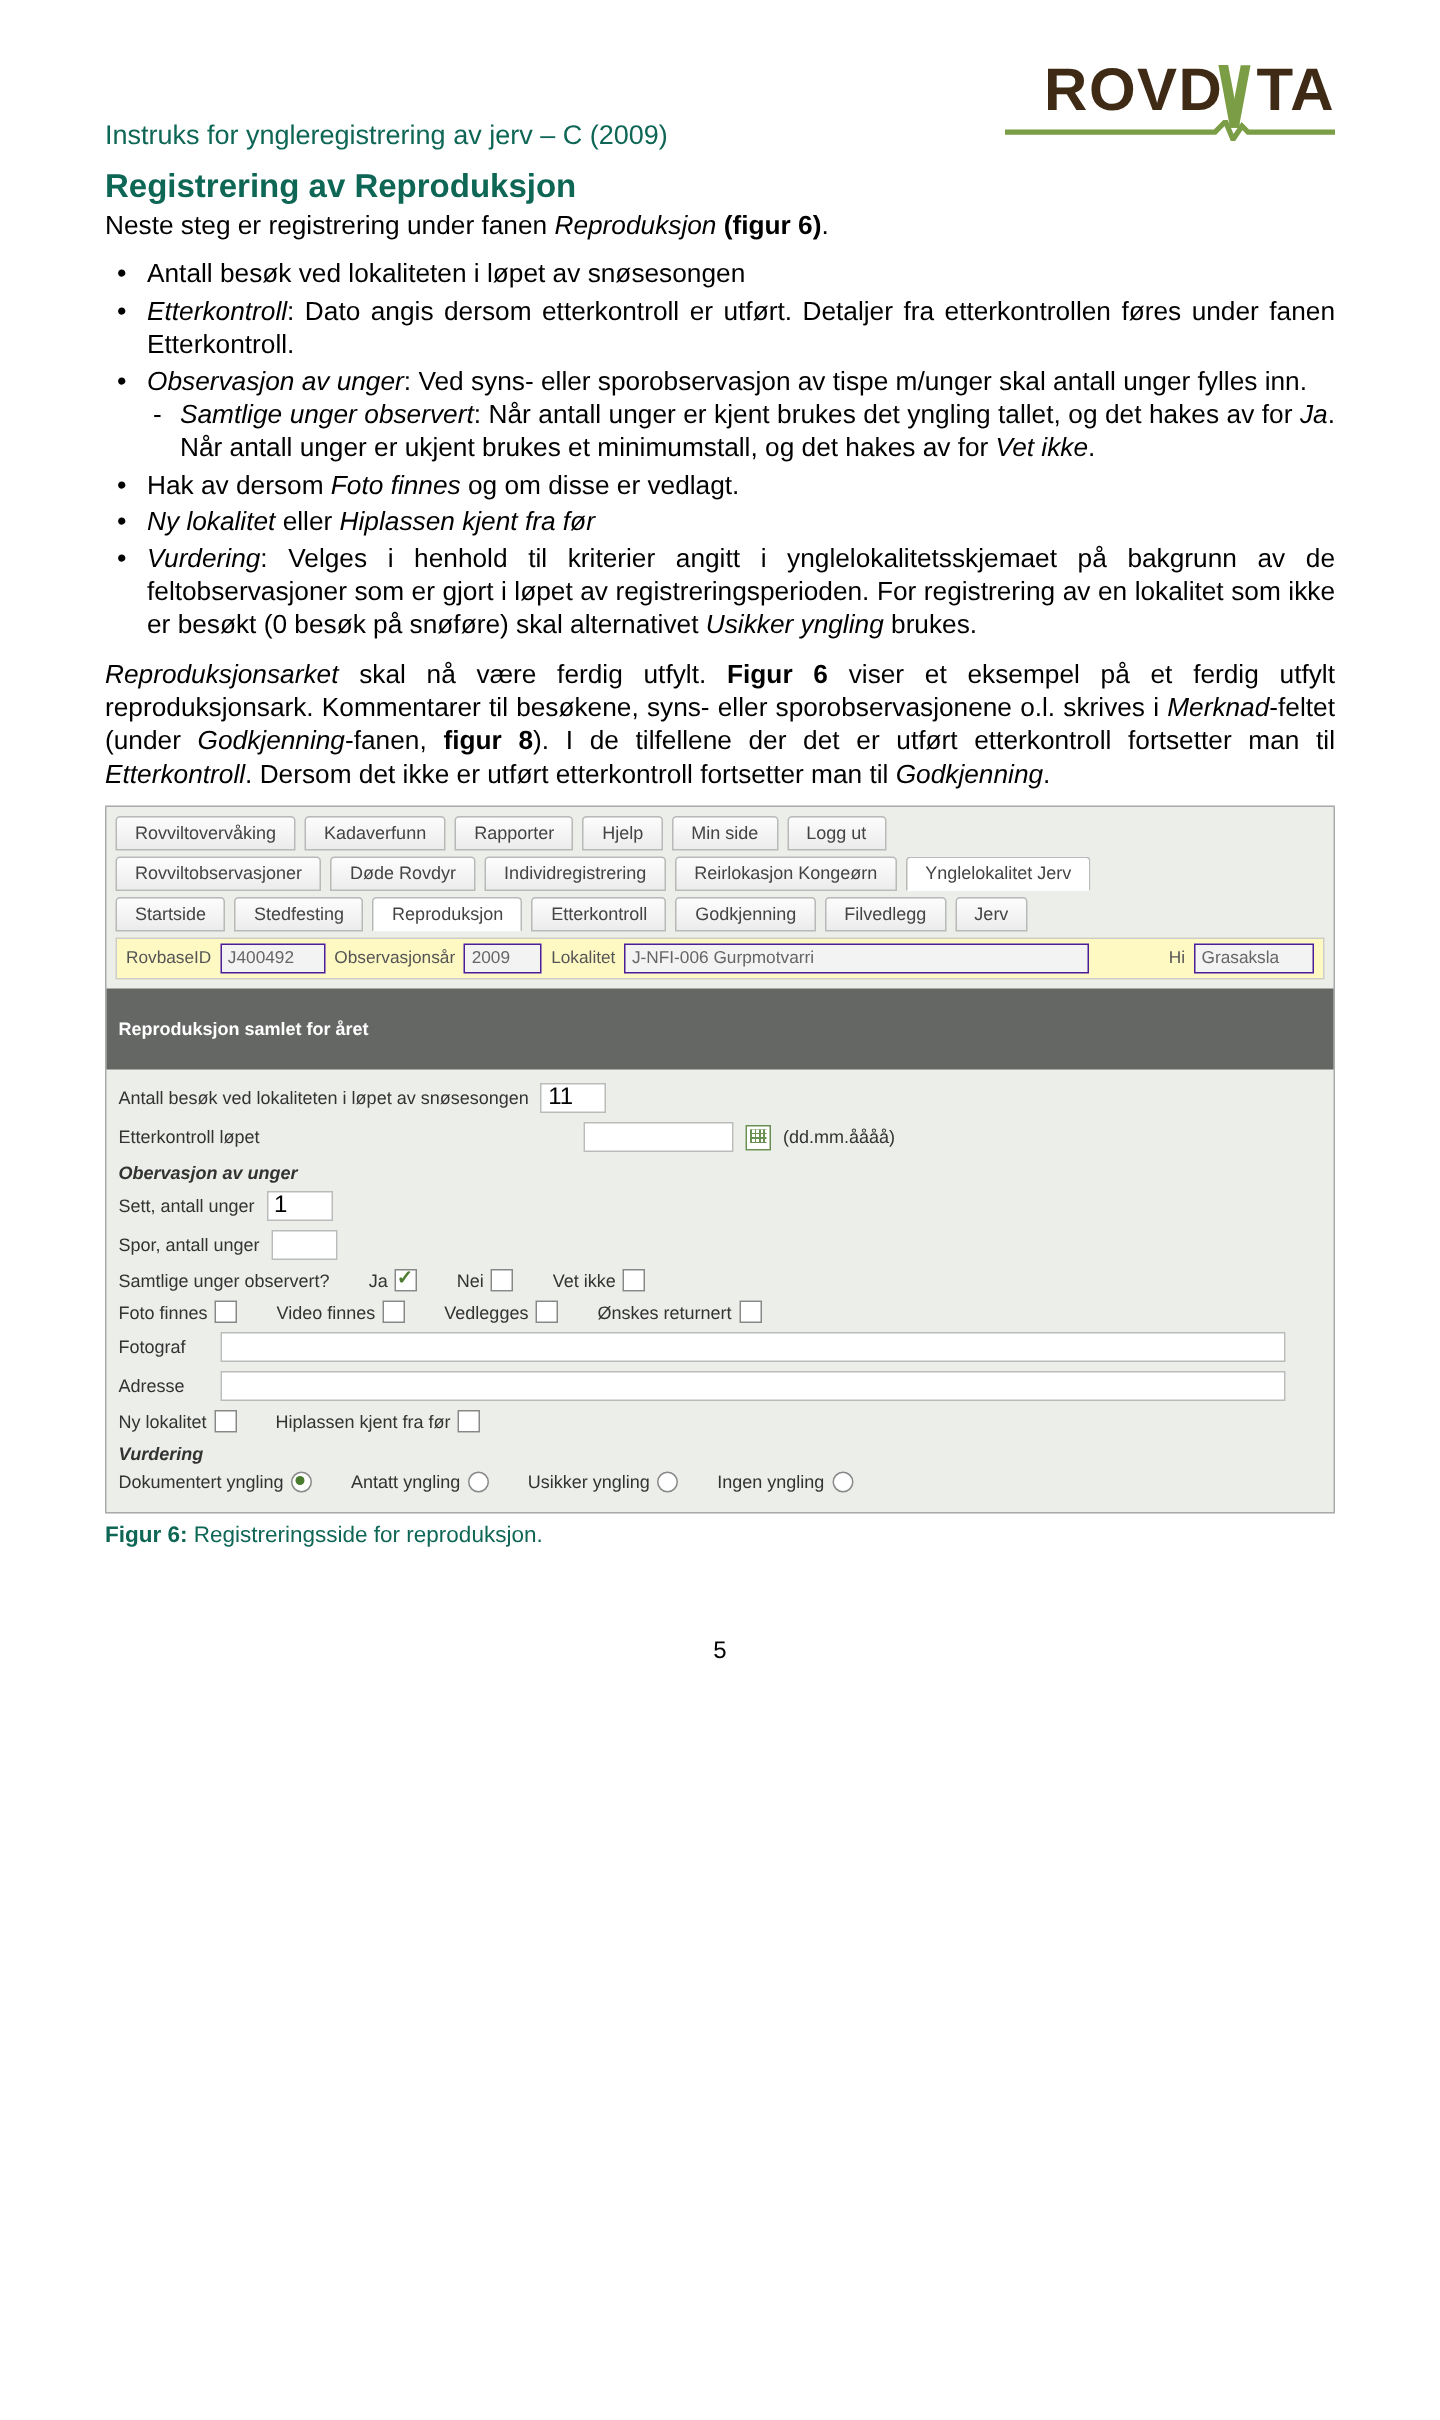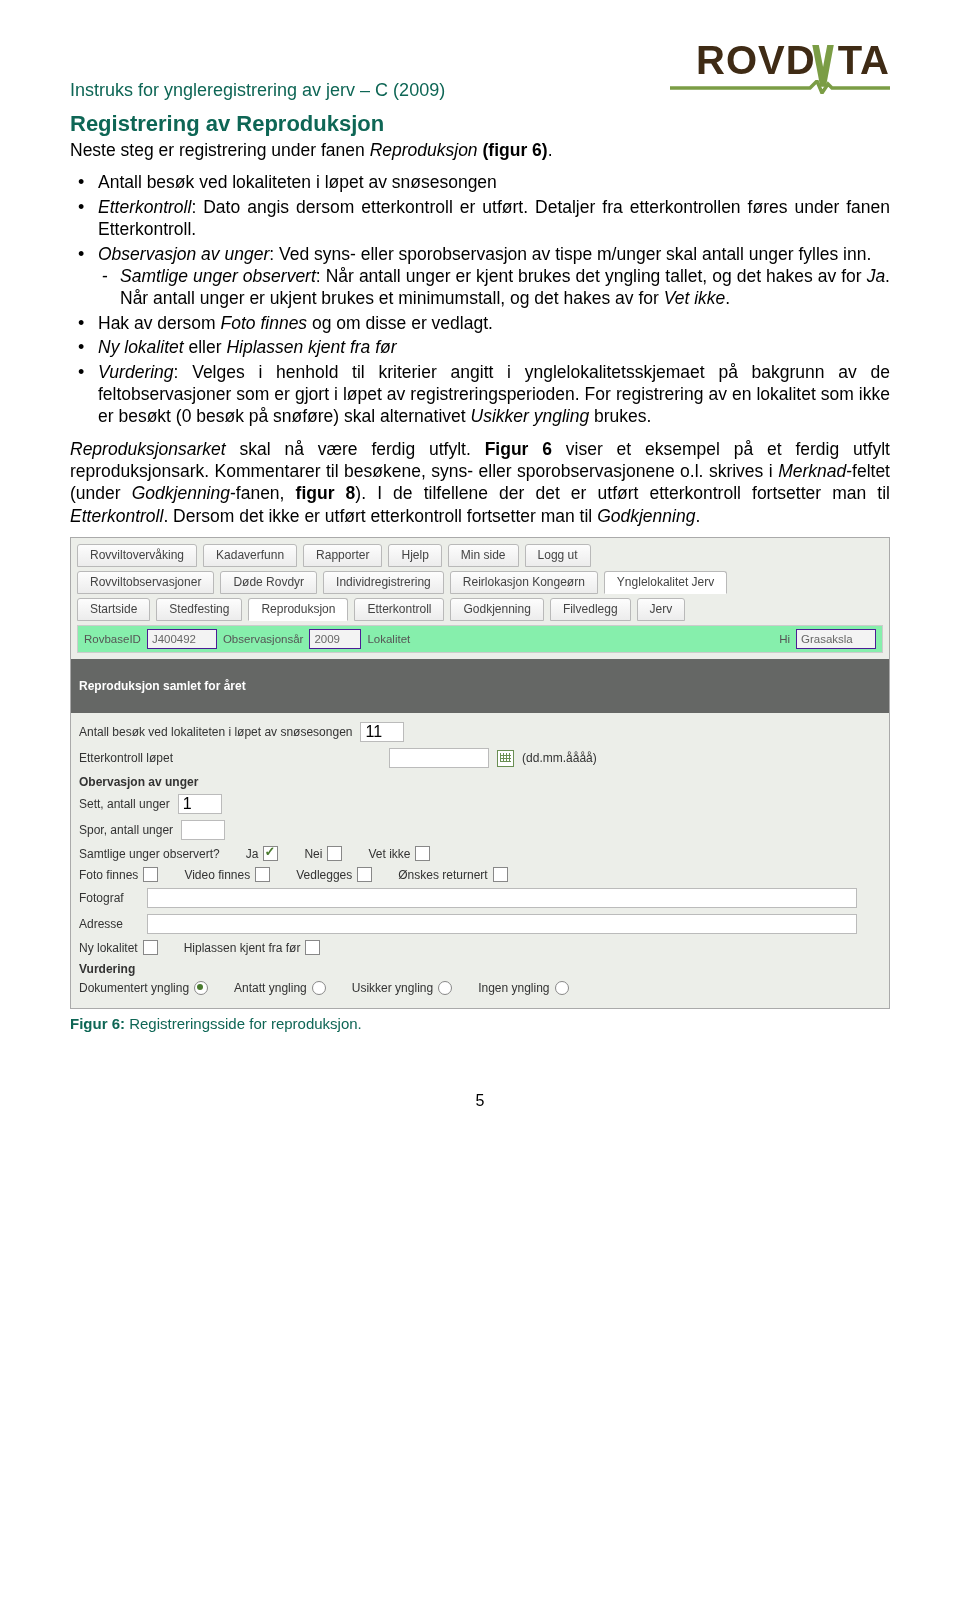--- a/index.html
+++ b/index.html
@@ -107,21 +107,21 @@
     padding: 3px 12px 4px 12px;
     font-size: 12px;
     color: #444;
   }
   .tab.active {
     background: #fff;
     font-weight: normal;
     border-bottom: 1px solid #fff;
   }
   .info-bar {
-    background: #86efac;
+    background: #fef9c3;
     border: 1px solid #ccc;
     padding: 3px 6px;
     display: flex;
     gap: 6px;
     align-items: center;
     font-size: 11.5px;
     margin: 0 0 6px 0;
   }
   .info-bar .lbl { color:#555; }
   .info-bar input {
@@ -165,20 +165,21 @@
   .cal-icon::before {
     content:""; display:block;
     margin:2px; height:9px;
     background: repeating-linear-gradient(90deg,#6a8f53 0 1px,transparent 1px 3px),
                 repeating-linear-gradient(0deg,#6a8f53 0 1px,transparent 1px 3px);
   }
   .section-bold {
     font-weight: bold;
     font-size: 12px;
     padding: 4px 2px 2px 2px;
+    font-style: italic;
   }
   .chk {
     display:inline-block;
     width:13px; height:13px;
     border:1px solid #888;
     background:#fff;
     vertical-align: middle;
     position:relative;
   }
   .chk.checked::after {
@@ -300,20 +301,21 @@
     <div class="tab">Filvedlegg</div>
     <div class="tab">Jerv</div>
   </div>
 
   <div class="info-bar">
     <span class="lbl">RovbaseID</span>
     <input class="txt" style="width: 60px;" readonly="" value="J400492">
     <span class="lbl">Observasjonsår</span>
     <input class="txt" style="width: 42px;" readonly="" value="2009">
     <span class="lbl">Lokalitet</span>
+    <input class="txt" style="width: 300px;" readonly="" value="J-NFI-006 Gurpmotvarri">
     <span class="lbl" style="margin-left:auto">Hi</span>
     <input class="txt" style="width: 70px;" readonly="" value="Grasaksla">
   </div>
 
   <div class="dark-band">Reproduksjon samlet for året</div>
 
   <div class="form-line">
     <span class="lbl">Antall besøk ved lokaliteten i løpet av snøsesongen</span>
     <input class="txt sm" value="11" style="">
   </div>

